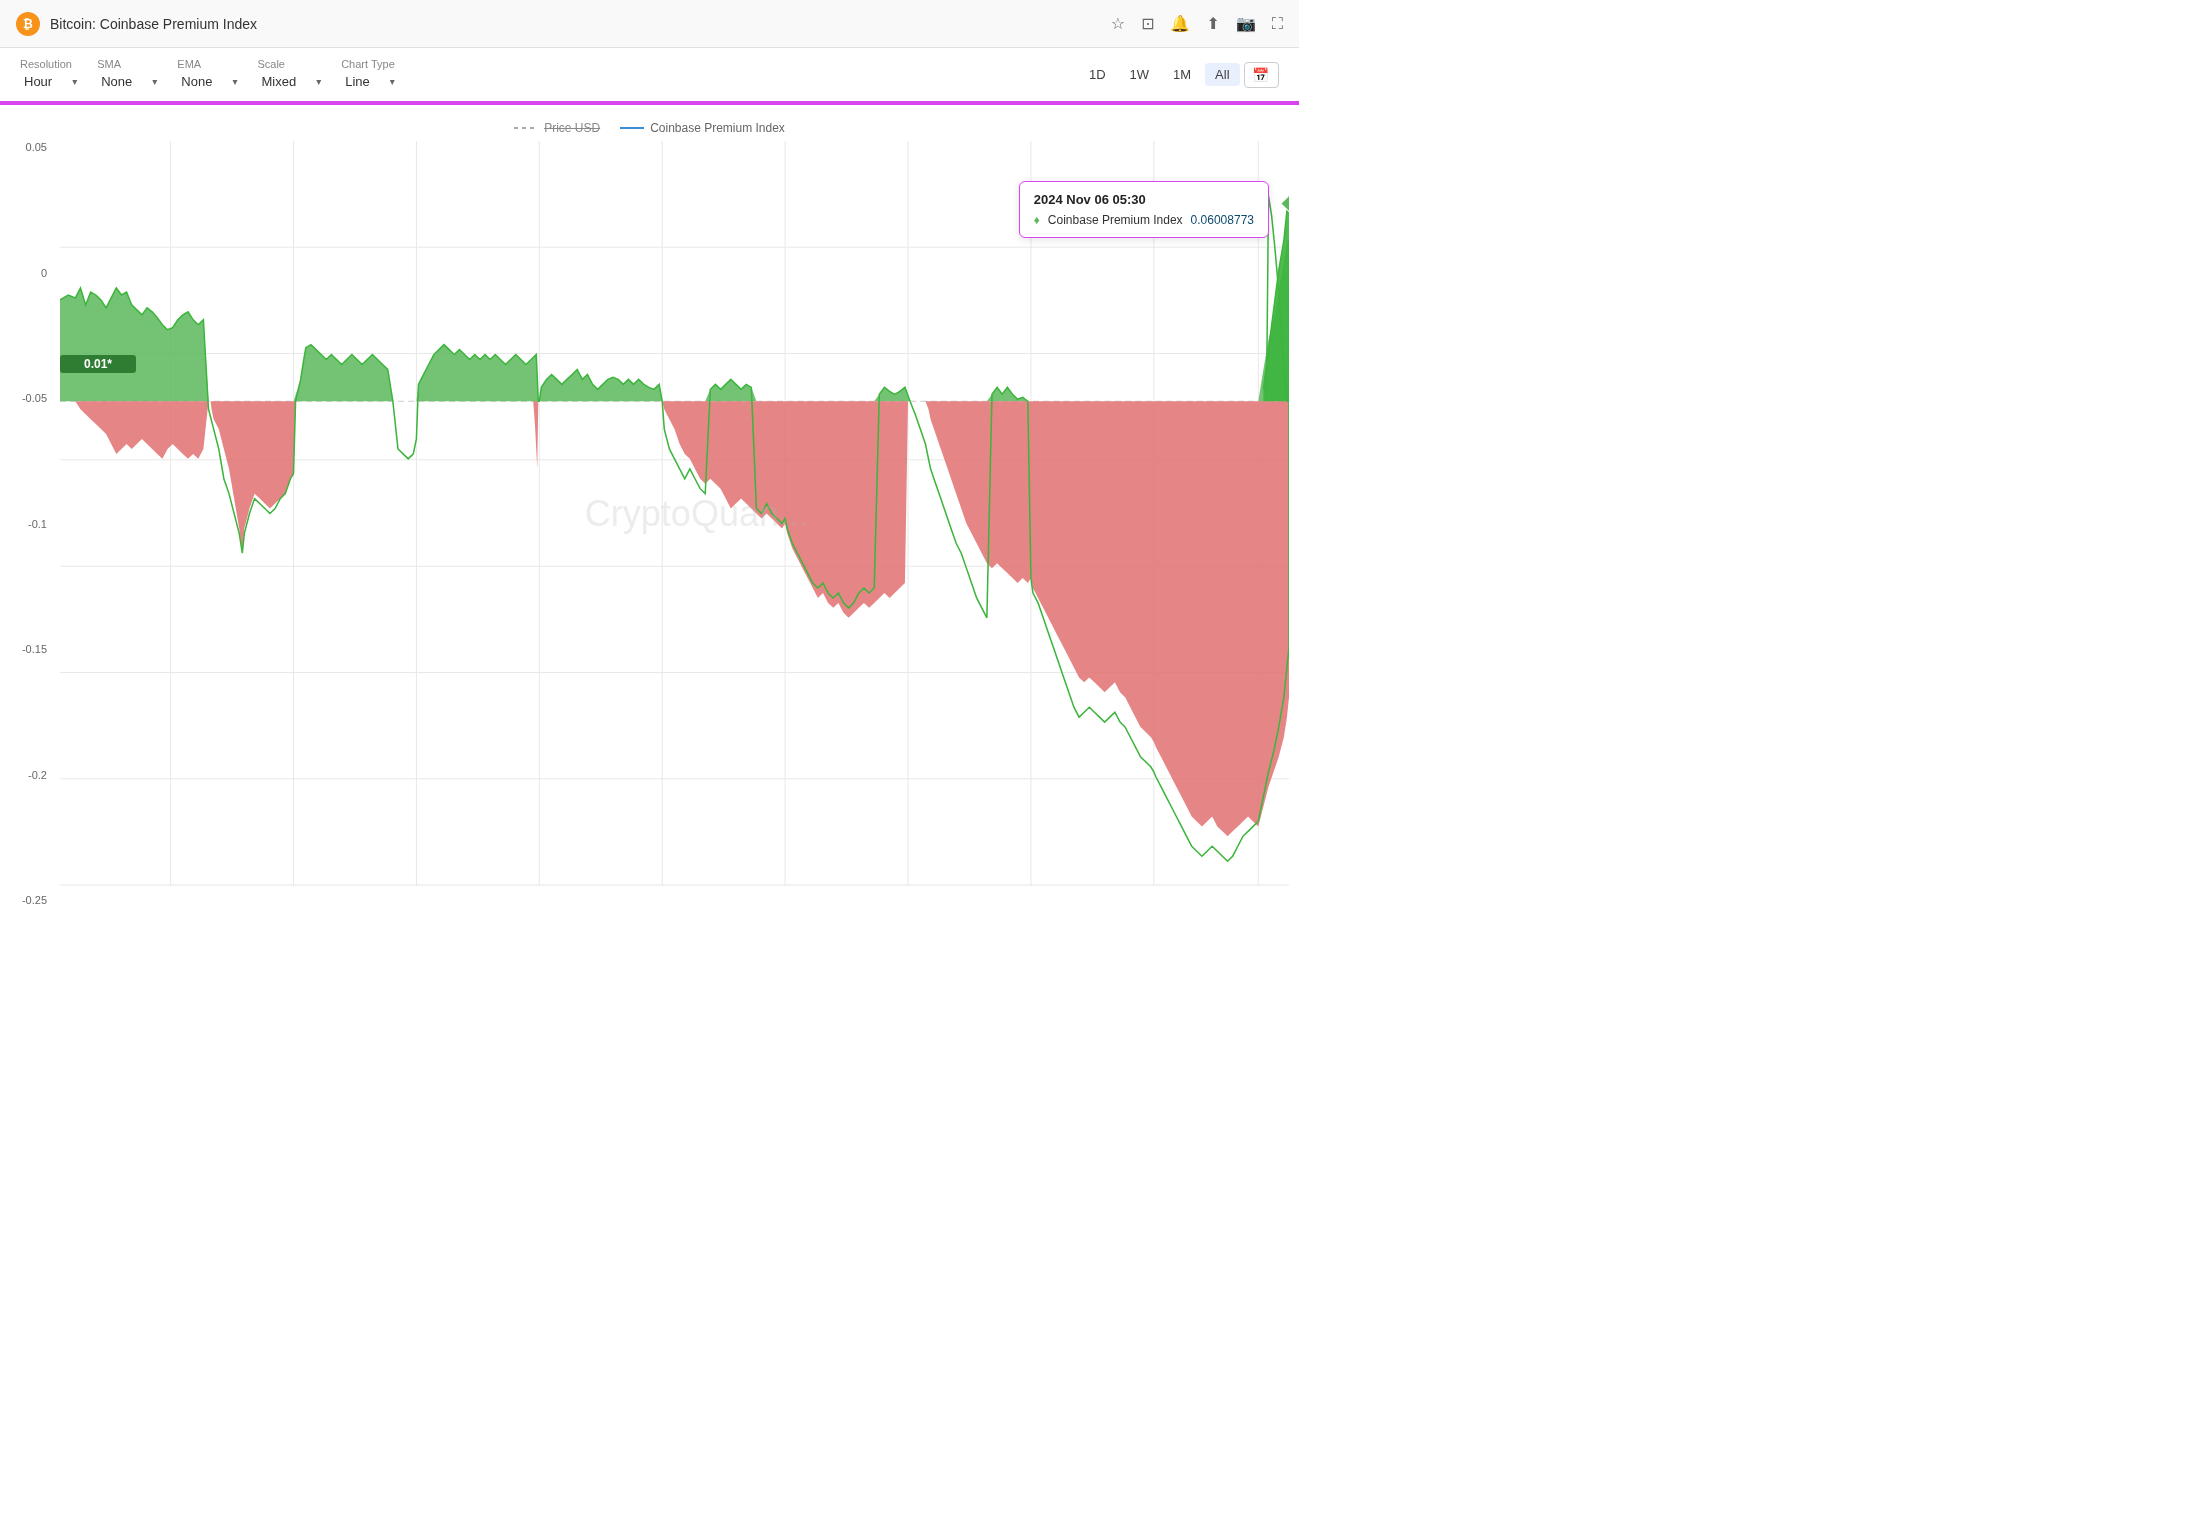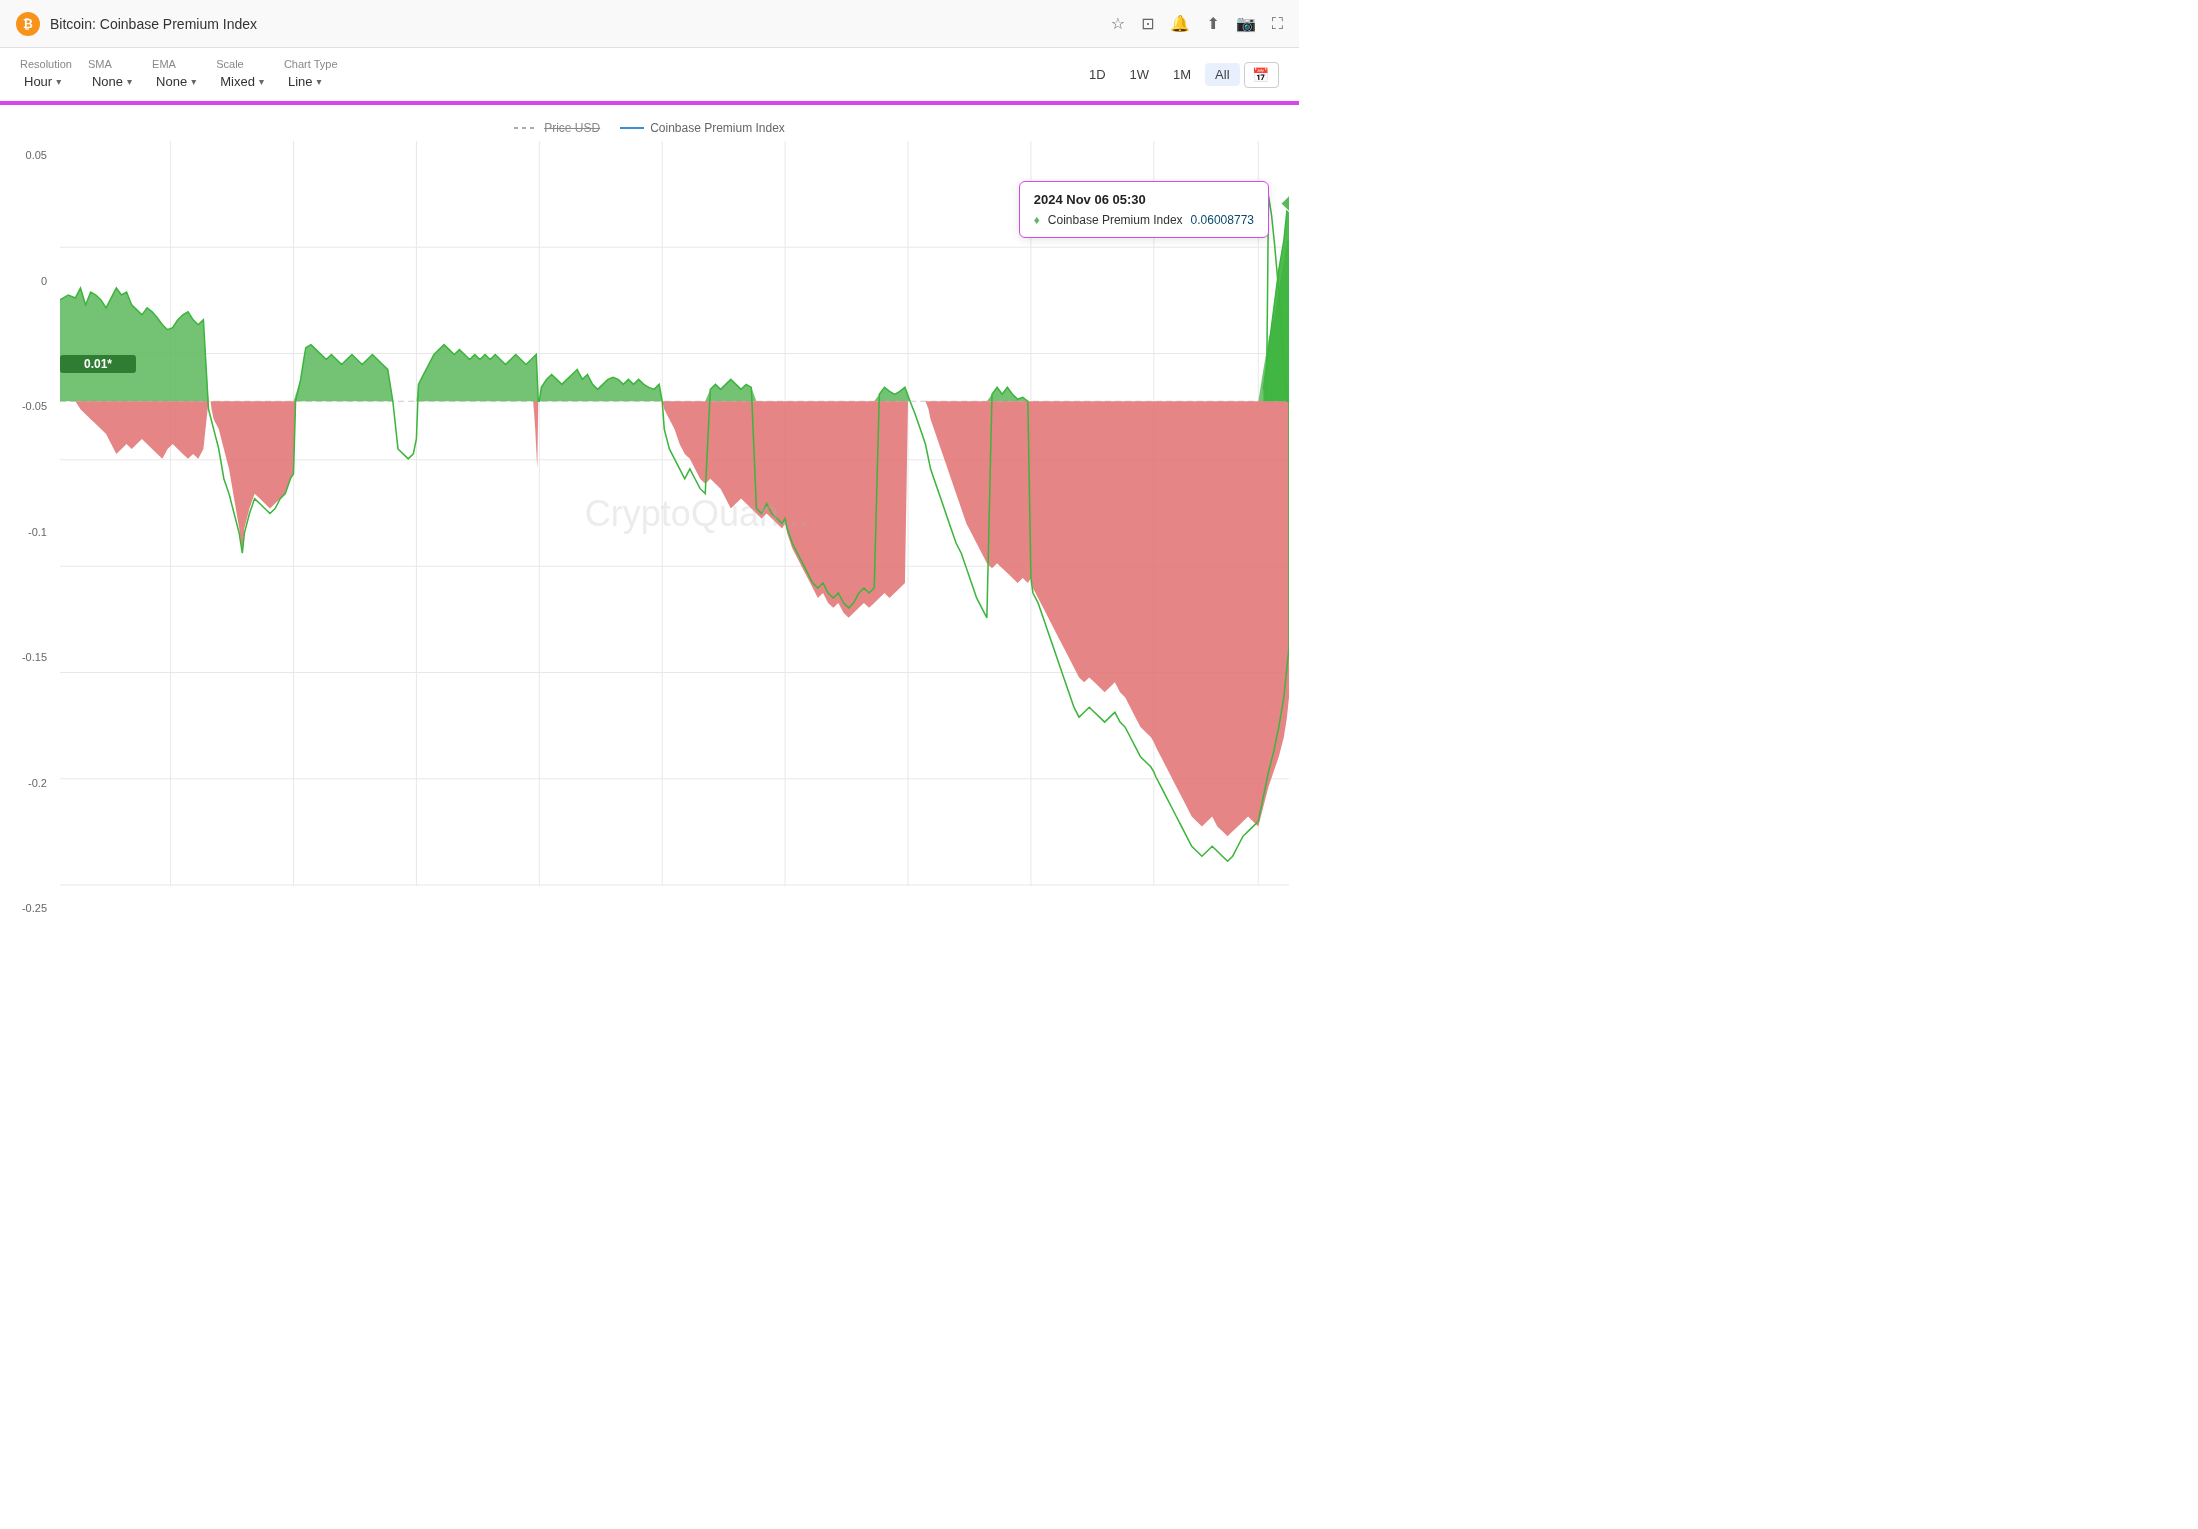--- a/index.html
+++ b/index.html
@@ -68,21 +68,21 @@
       flex-direction: column;
       gap: 2px;
     }
     .toolbar-label {
       font-size: 11px;
       color: #888;
     }
     .toolbar-select {
       display: flex;
       align-items: center;
-      gap: 4px;
+      gap: 20px;
       font-size: 13px;
       color: #333;
       cursor: pointer;
       padding: 2px 4px;
       border-radius: 4px;
     }
     .chevron { font-size: 10px; color: #666; }
     .toolbar-right {
       display: flex;
       align-items: center;
@@ -145,21 +145,21 @@
       margin: 0 10px 0 60px;
       height: calc(100% - 30px);
     }
     .chart-svg {
       width: 100%;
       height: 100%;
     }
     .y-axis-labels {
       position: absolute;
       left: 0;
-      top: 44px;
+      top: 36px;
       width: 55px;
       height: calc(100% - 60px);
       display: flex;
       flex-direction: column;
       justify-content: space-between;
     }
     .y-label {
       font-size: 11px;
       color: #666;
       text-align: right;

